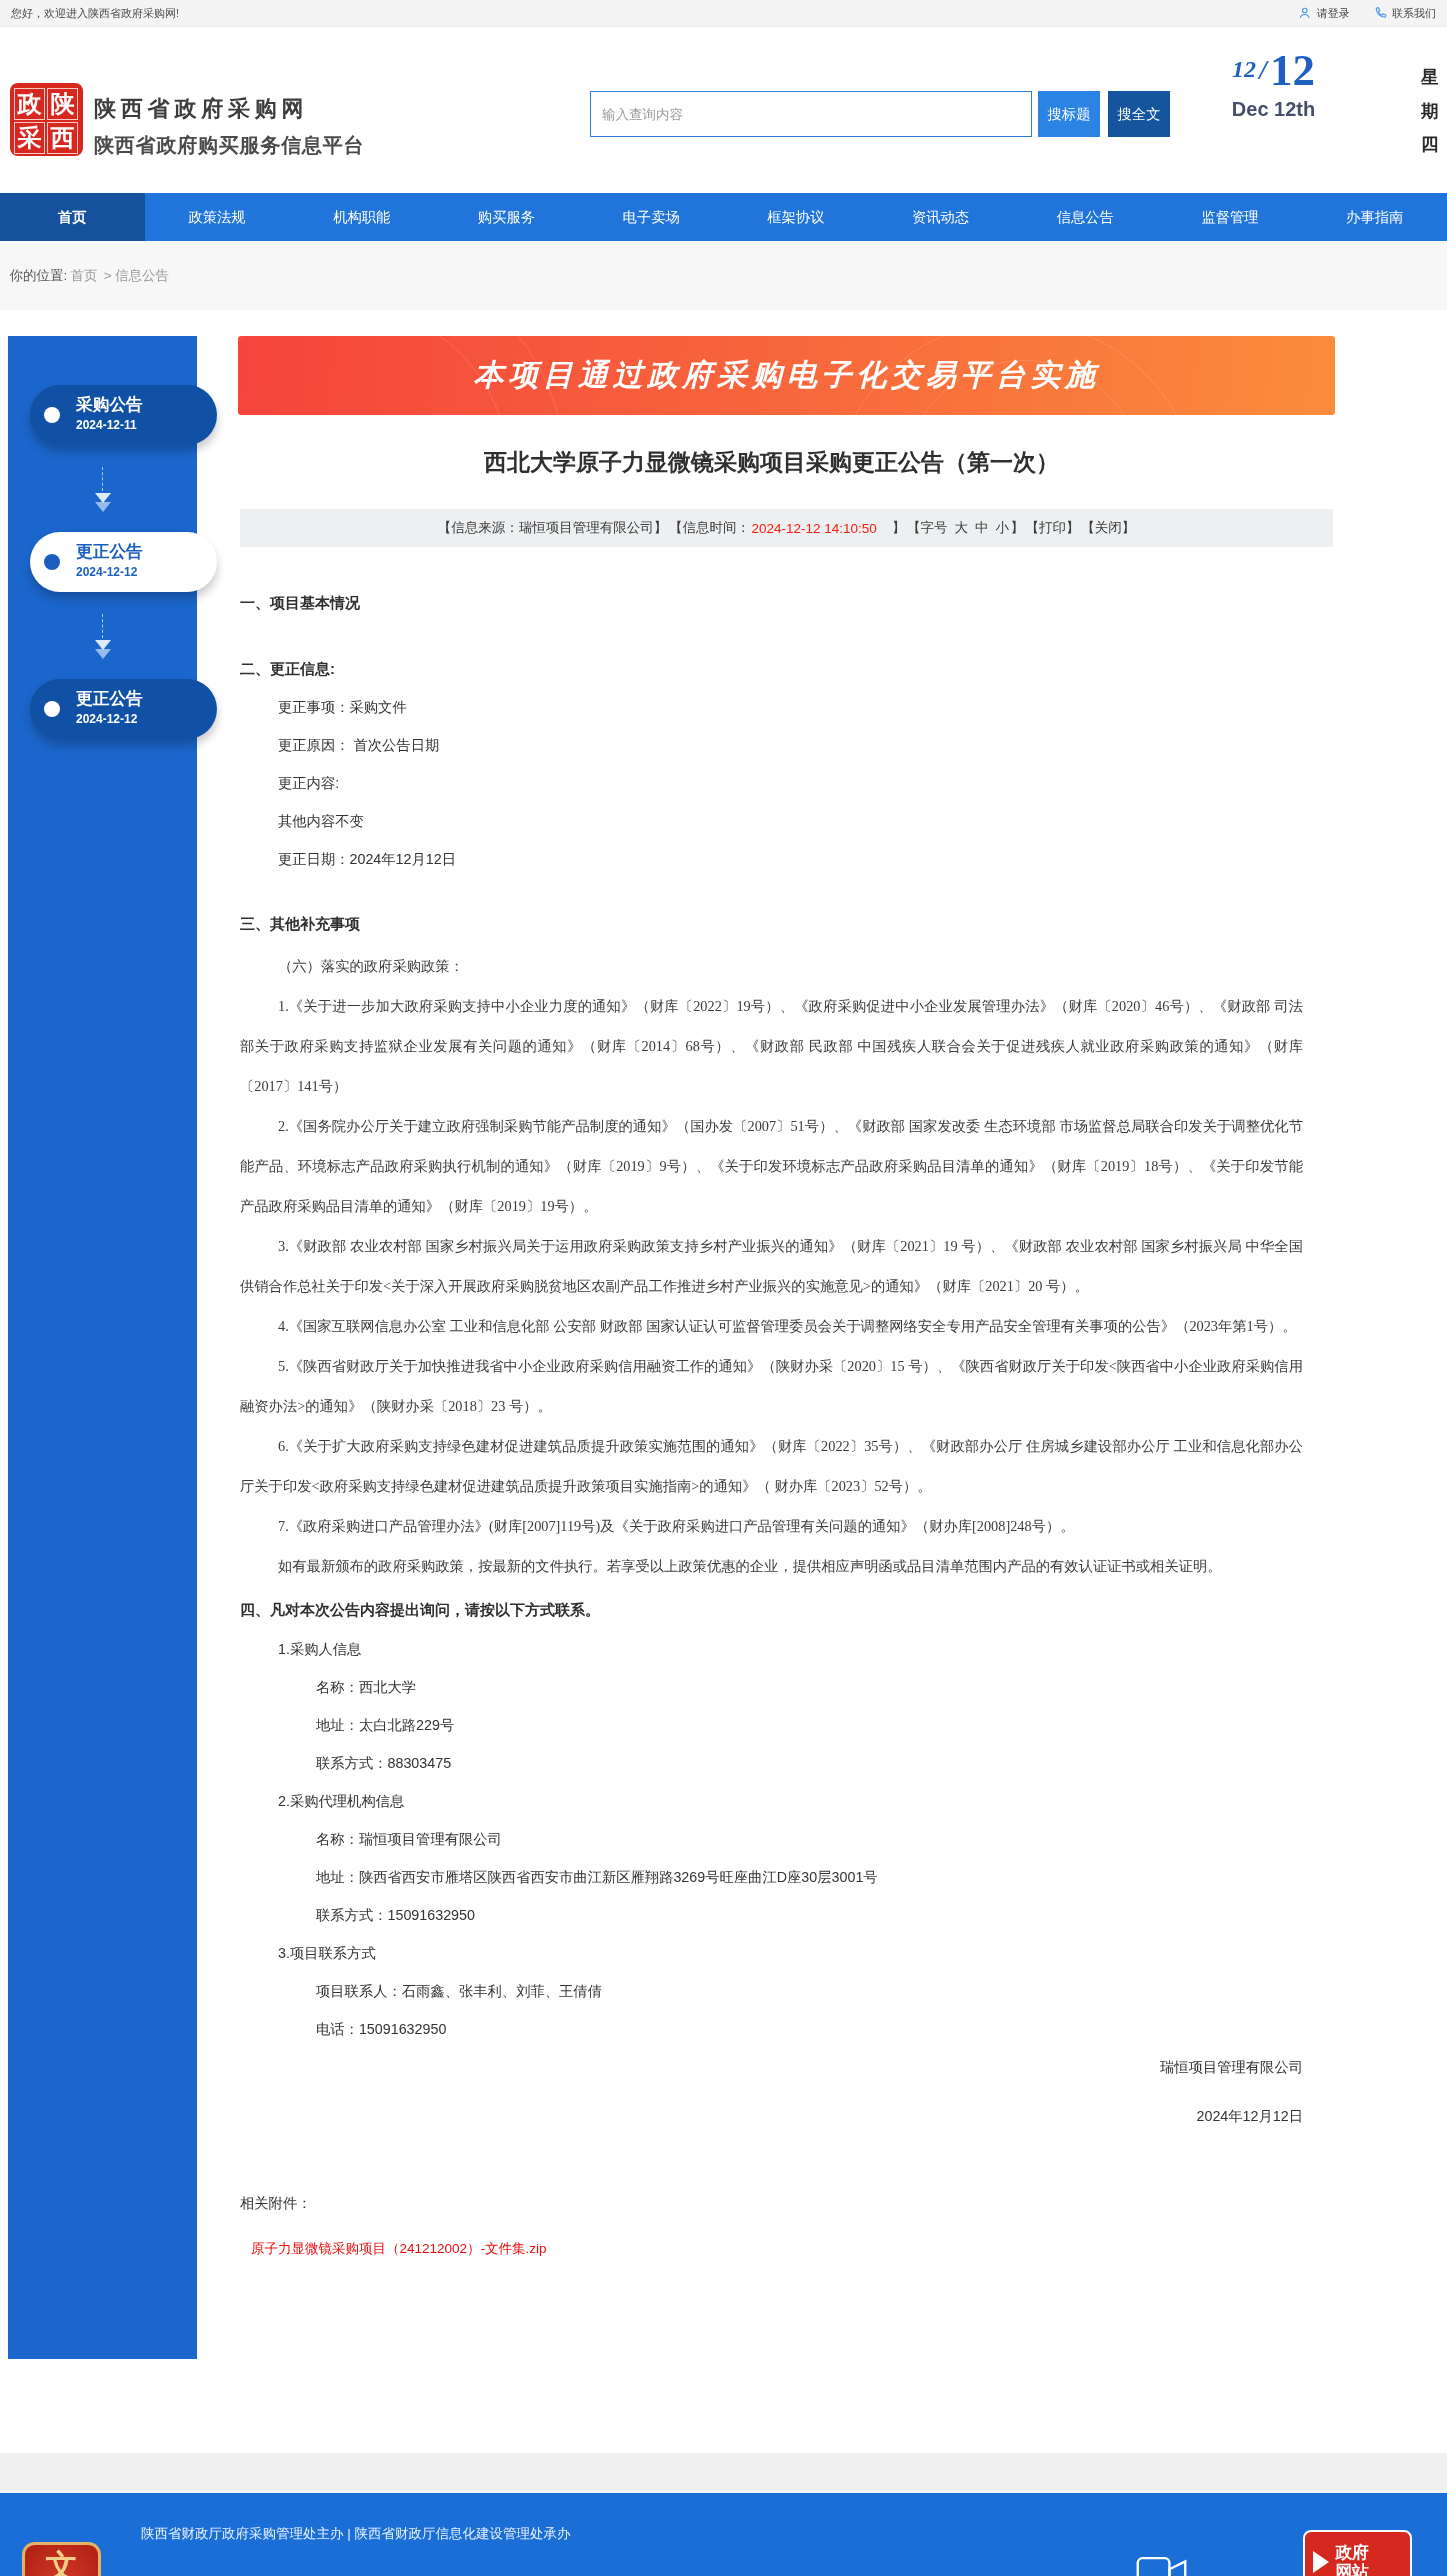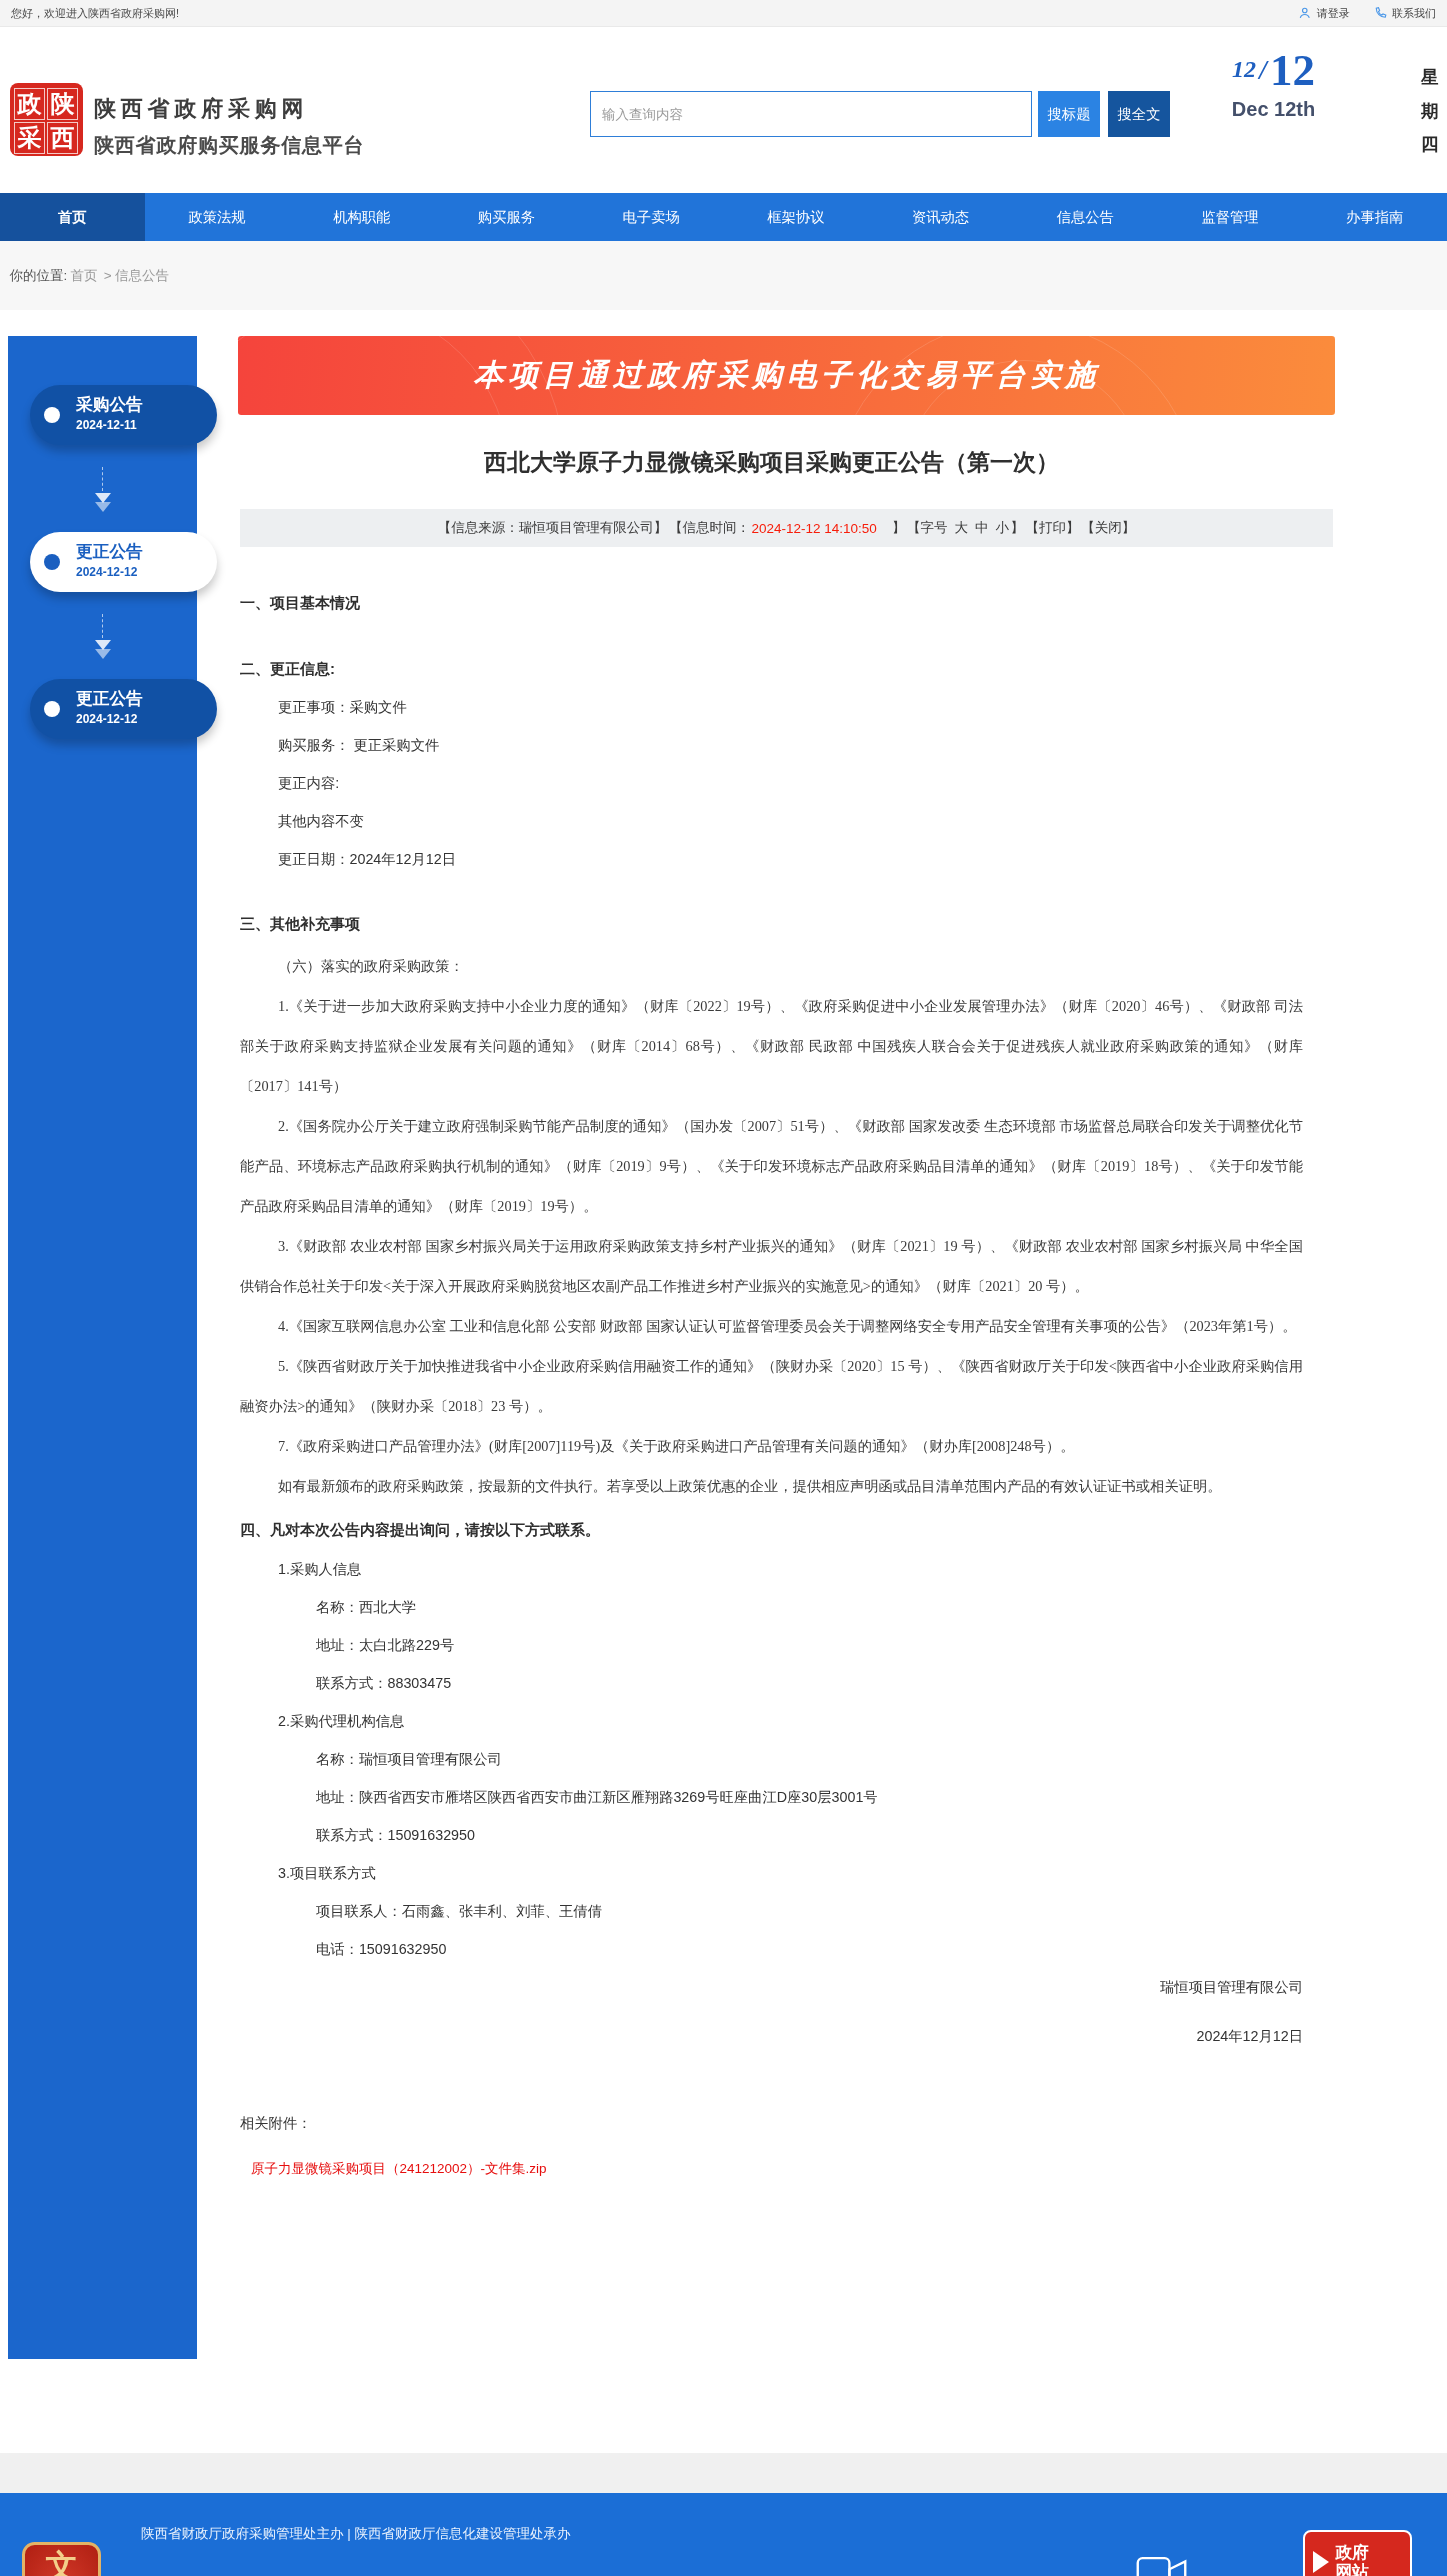--- a/index.html
+++ b/index.html
@@ -219,34 +219,35 @@
 
     <div class="art-title">西北大学原子力显微镜采购项目采购更正公告（第一次）</div>
 
     <div class="infobar"><span>【信息来源：瑞恒项目管理有限公司】</span><span>【信息时间：</span><span class="red">2024-12-12 14:10:50</span><span>　】</span><span>【字号</span><span> </span><span class="lnk">大</span><span> </span><span class="lnk">中</span><span> </span><span class="lnk">小</span><span>】</span><span class="lnk">【打印】</span><span class="lnk">【关闭】</span></div>
 
     <div class="sec-h mt-s1">一、项目基本情况</div>
 
     <div class="sec-h mt-s2">二、更正信息:</div>
     <div class="plain">
       <p class="lvl1">更正事项：采购文件</p>
-      <p class="lvl1">购买服务： 更正采购文件</p>
+      <p class="lvl1">更正原因： 首次公告日期</p>
       <p class="lvl1">更正内容:</p>
       <p class="lvl1">其他内容不变</p>
       <p class="lvl1">更正日期：2024年12月12日</p>
     </div>
 
     <div class="sec-h mt-s3">三、其他补充事项</div>
     <div class="policy">
       <p>（六）落实的政府采购政策：</p>
       <p>1.《关于进一步加大政府采购支持中小企业力度的通知》（财库〔2022〕19号）、《政府采购促进中小企业发展管理办法》（财库〔2020〕46号）、《财政部 司法部关于政府采购支持监狱企业发展有关问题的通知》（财库〔2014〕68号）、《财政部 民政部 中国残疾人联合会关于促进残疾人就业政府采购政策的通知》（财库〔2017〕141号）</p>
       <p>2.《国务院办公厅关于建立政府强制采购节能产品制度的通知》（国办发〔2007〕51号）、《财政部 国家发改委 生态环境部 市场监督总局联合印发关于调整优化节能产品、环境标志产品政府采购执行机制的通知》（财库〔2019〕9号）、《关于印发环境标志产品政府采购品目清单的通知》（财库〔2019〕18号）、《关于印发节能产品政府采购品目清单的通知》（财库〔2019〕19号）。</p>
       <p>3.《财政部 农业农村部 国家乡村振兴局关于运用政府采购政策支持乡村产业振兴的通知》（财库〔2021〕19 号）、《财政部 农业农村部 国家乡村振兴局 中华全国供销合作总社关于印发&lt;关于深入开展政府采购脱贫地区农副产品工作推进乡村产业振兴的实施意见&gt;的通知》（财库〔2021〕20 号）。</p>
       <p>4.《国家互联网信息办公室 工业和信息化部 公安部 财政部 国家认证认可监督管理委员会关于调整网络安全专用产品安全管理有关事项的公告》（2023年第1号）。</p>
       <p>5.《陕西省财政厅关于加快推进我省中小企业政府采购信用融资工作的通知》（陕财办采〔2020〕15 号）、《陕西省财政厅关于印发&lt;陕西省中小企业政府采购信用融资办法&gt;的通知》（陕财办采〔2018〕23 号）。</p>
+      <p>6.《关于扩大政府采购支持绿色建材促进建筑品质提升政策实施范围的通知》（财库〔2022〕35号）、《财政部办公厅 住房城乡建设部办公厅 工业和信息化部办公厅关于印发&lt;政府采购支持绿色建材促进建筑品质提升政策项目实施指南&gt;的通知》（ 财办库〔2023〕52号）。</p>
       <p>7.《政府采购进口产品管理办法》(财库[2007]119号)及《关于政府采购进口产品管理有关问题的通知》（财办库[2008]248号）。</p>
       <p>如有最新颁布的政府采购政策，按最新的文件执行。若享受以上政策优惠的企业，提供相应声明函或品目清单范围内产品的有效认证证书或相关证明。</p>
     </div>
 
     <div class="sec-h mt-s4">四、凡对本次公告内容提出询问，请按以下方式联系。</div>
     <div class="plain">
       <p class="lvl1">1.采购人信息</p>
       <p class="lvl2">名称：西北大学</p>
       <p class="lvl2">地址：太白北路229号</p>
       <p class="lvl2">联系方式：88303475</p>

